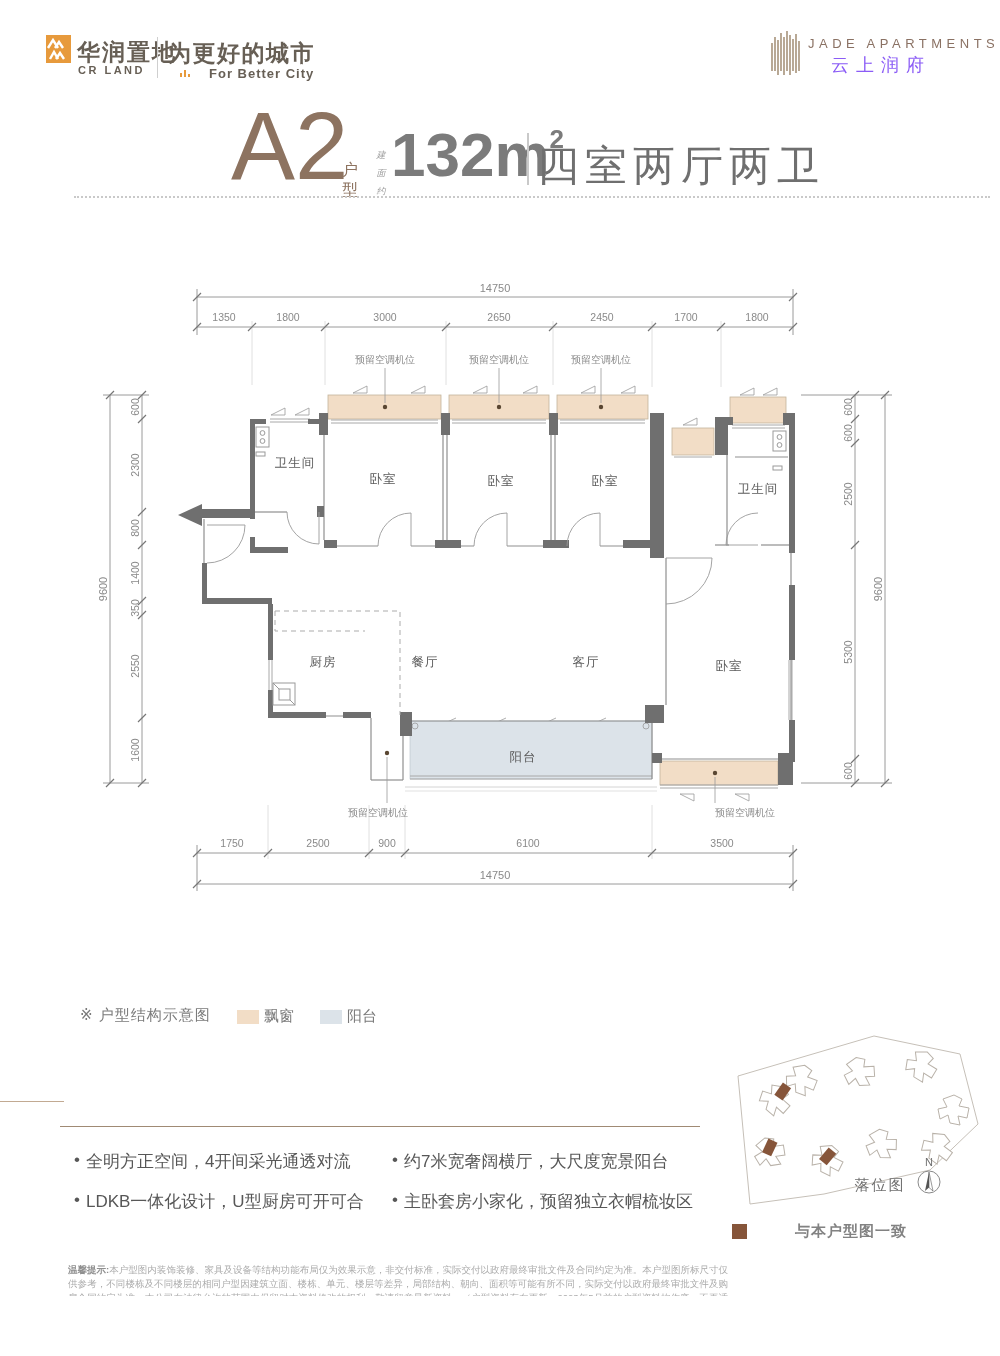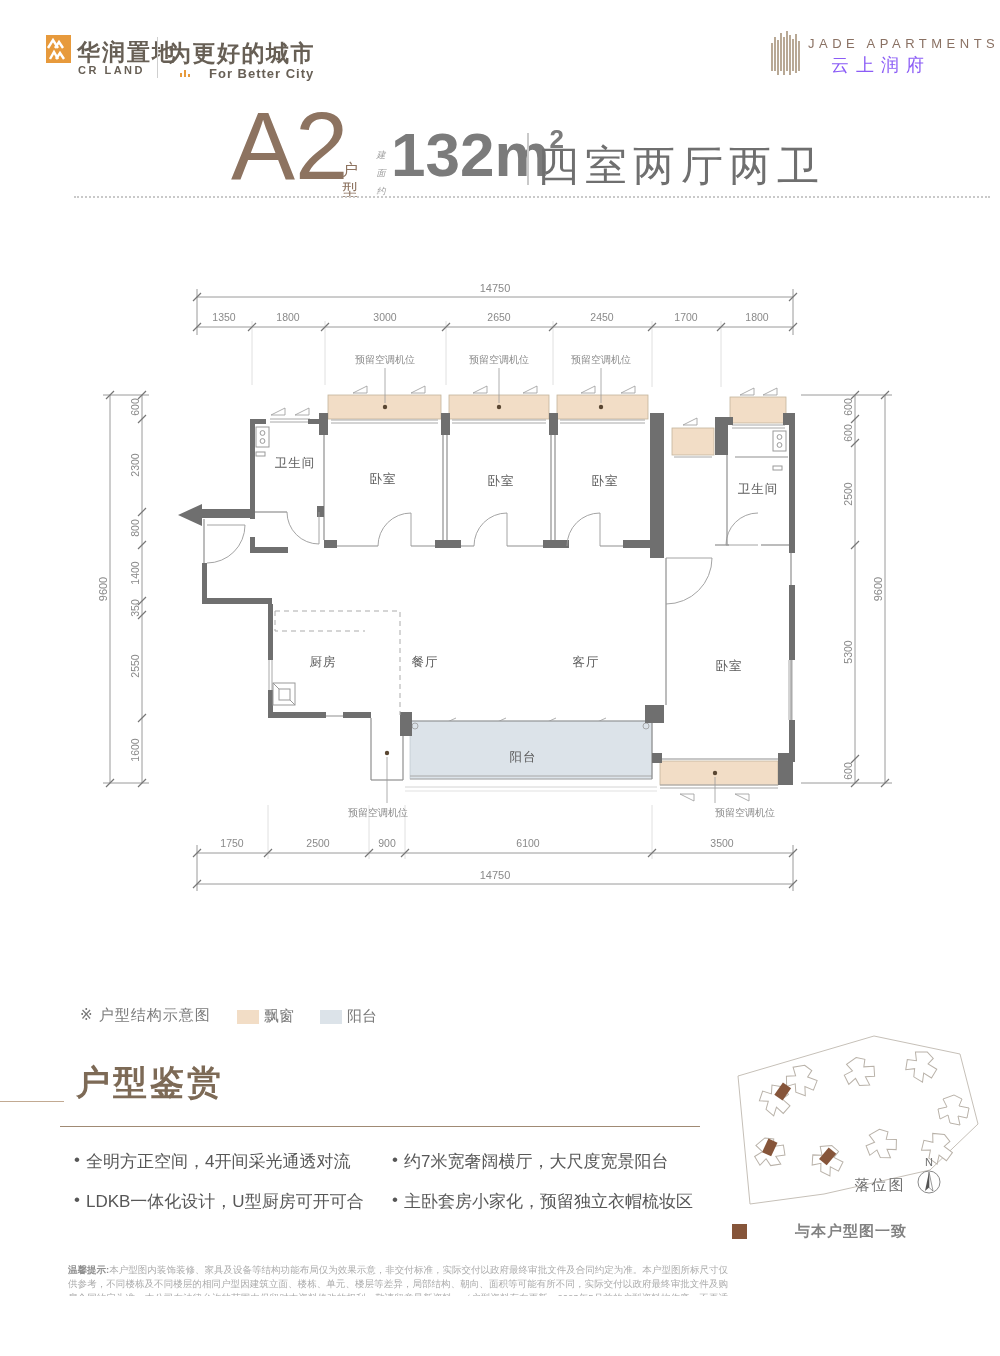--- a/index.html
+++ b/index.html
@@ -364,21 +364,20 @@
       <text x="428" y="486">阳台</text>
     </g>
   </svg>
 
   <div class="abs legend-note">※ 户型结构示意图</div>
   <div class="abs sw sw1"></div>
   <div class="abs sw-label swl1">飘窗</div>
   <div class="abs sw sw2"></div>
   <div class="abs sw-label swl2">阳台</div>
 
-  <div class="abs feat-head">户型鉴赏</div>
   <div class="abs feat-stub"></div>
   <div class="abs feat-rule"></div>
   <div class="abs feat-col fc1">
     <div class="b">
         <span class="dot">•</span>
         <span>全明方正空间，4开间采光通透对流</span>
       </div>
     <div class="b">
         <span class="dot">•</span>
         <span>LDKB一体化设计，U型厨房可开可合</span>

